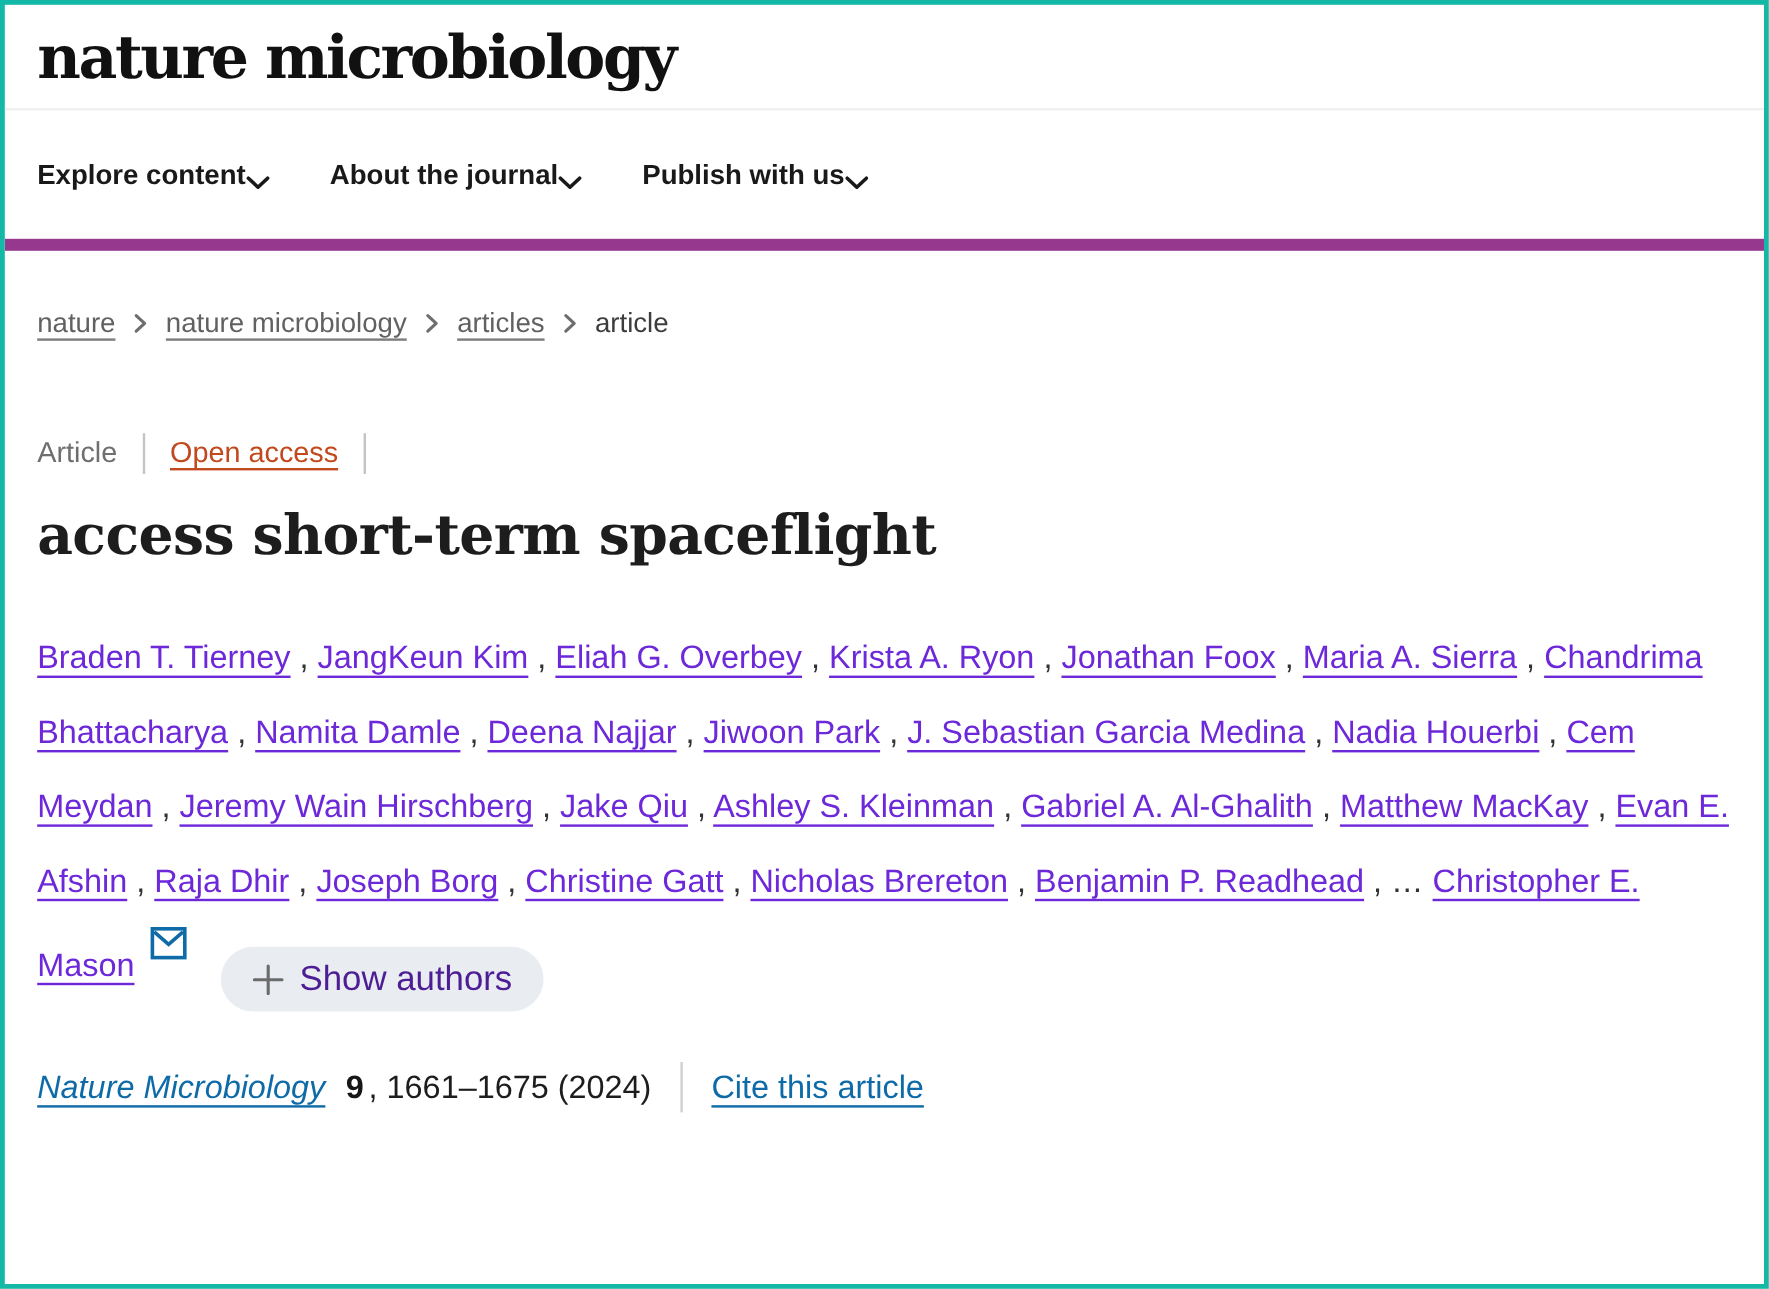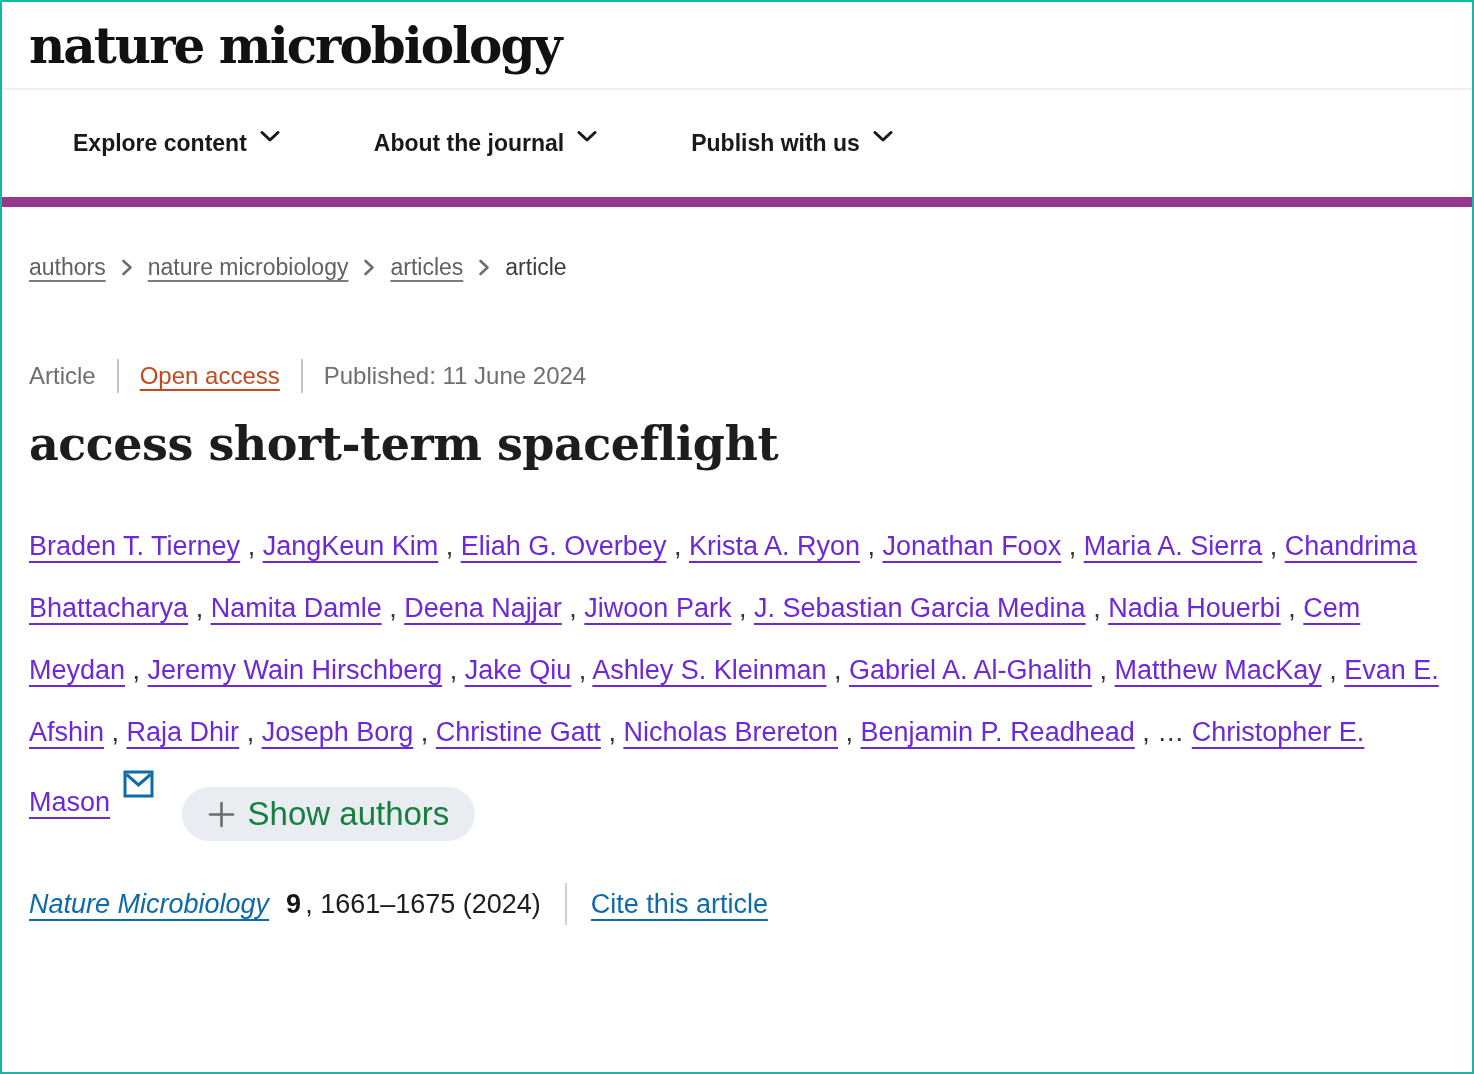--- a/index.html
+++ b/index.html
@@ -1,29 +1,29 @@
 <!DOCTYPE html>
 <html><head>
 <meta charset="utf-8">
 <style>
   * { margin:0; padding:0; box-sizing:border-box; }
   body { background:#fff; font-family:"Liberation Sans", sans-serif; }
   .screen {
     position:relative; width:1474px; height:1074px;
-    border:2px solid #14b8a6; background:#fff; overflow:hidden;
+    border:4px solid #14b8a6; background:#fff; overflow:hidden;
   }
   
   .masthead { height:88px; border-bottom:2px solid #f0f0f0; padding-left:27px; display:flex; align-items:center; }
   .logo {
     font-family:"DejaVu Serif", serif; font-weight:700; font-size:50px;
     letter-spacing:-2px; color:#111; line-height:1; padding-top:2px; cursor:pointer;
   }
   
   .primary-nav { height:107px; display:flex; align-items:center; gap:50px; padding-left:27px; }
-  .nav-item { display:inline-flex; align-items:flex-start; gap:13px; text-decoration:none; cursor:pointer;margin-left:44px; }
+  .nav-item { display:inline-flex; align-items:flex-end; text-decoration:none; cursor:pointer; }
   .nav-label { font-size:23px; font-weight:700; color:#191919; }
   .nav-chevron { stroke:#191919; fill:none; stroke-width:3; stroke-linecap:round; stroke-linejoin:round; }
   
   .accent-bar { height:10px; background:#96398e; width:100%; }
   
   .content { padding:0 25px 0 27px; }
   
   .breadcrumb { margin-top:47px; display:flex; align-items:center; gap:15px; font-size:23px; }
   .bc-link {
     color:#616161; text-decoration:underline; text-decoration-color:#7d7d7d;
@@ -50,22 +50,22 @@
   .authors { margin-top:35px; max-width:1422px; font-size:27px; line-height:62px; color:#333; }
   .author-link {
     color:#6d28d9; text-decoration:underline; text-decoration-thickness:2px;
     text-underline-offset:6px; cursor:pointer;
   }
   .sep { color:#333; }
   .mail-icon { position:relative; top:-13px; margin-left:5px; stroke:#0e6ba8; fill:none; stroke-width:3; }
   .show-authors {
     display:inline-flex; align-items:center; gap:13px; vertical-align:middle;
     height:54px; padding:0 26px; margin-left:28px; border:none; border-radius:28px;
-    background:#e9edf1; font-family:"Liberation Sans", sans-serif; font-size:33px;
-    color:#15803d; cursor:pointer; position:relative; top:-4px;margin-top:28px;
+    background:#e9edf1; font-family:"Liberation Sans", sans-serif; font-size:29px;
+    color:#4c1d95; cursor:pointer; position:relative; top:-4px;margin-top:28px;
   }
   .plus-icon { stroke:#6b6b6b; fill:none; stroke-width:2.6; stroke-linecap:round; }
   
   .citation { margin-top:38px; display:flex; align-items:center; font-size:27px; color:#1d1d1d; }
   .journal-link {
     font-style:italic; color:#0e6ba8; text-decoration:underline;
     text-decoration-thickness:2px; text-underline-offset:6px; cursor:pointer;
   }
   .vol { margin-left:17px; font-weight:700; color:#161616; }
   .pages { margin-left:4px; color:#1d1d1d; }
@@ -104,21 +104,21 @@
           <polyline points="2,2.5 10,10 18,2.5"></polyline>
         </svg>
   </a>
 </nav>
 
   <div class="accent-bar"></div>
 
   <main class="content">
 
     <nav class="breadcrumb">
-  <a class="bc-link">authors</a>
+  <a class="bc-link">nature</a>
 
   <svg class="bc-chevron" width="12" height="19" viewBox="0 0 12 19">
           <polyline points="2.5,3 9.5,9.5 2.5,16"></polyline>
         </svg>
 
   <a class="bc-link">nature microbiology</a>
 
   <svg class="bc-chevron" width="12" height="19" viewBox="0 0 12 19">
           <polyline points="2.5,3 9.5,9.5 2.5,16"></polyline>
         </svg>
@@ -130,21 +130,20 @@
         </svg>
 
   <span class="bc-current">article</span>
 </nav>
 
     <div class="meta">
       <span class="meta-type">Article</span>
       <span class="vdiv short"></span>
       <a class="oa-link">Open access</a>
       <span class="vdiv short"></span>
-      <span class="meta-pub">Published: 11 June 2024</span>
     </div>
 
     <h1 class="title">
       <span>access short-term spaceflight</span>
     </h1>
 
     <p class="authors"><span id="authors-links">
   <a class="author-link">Braden T. Tierney</a>
 
   <span class="sep">, </span>

